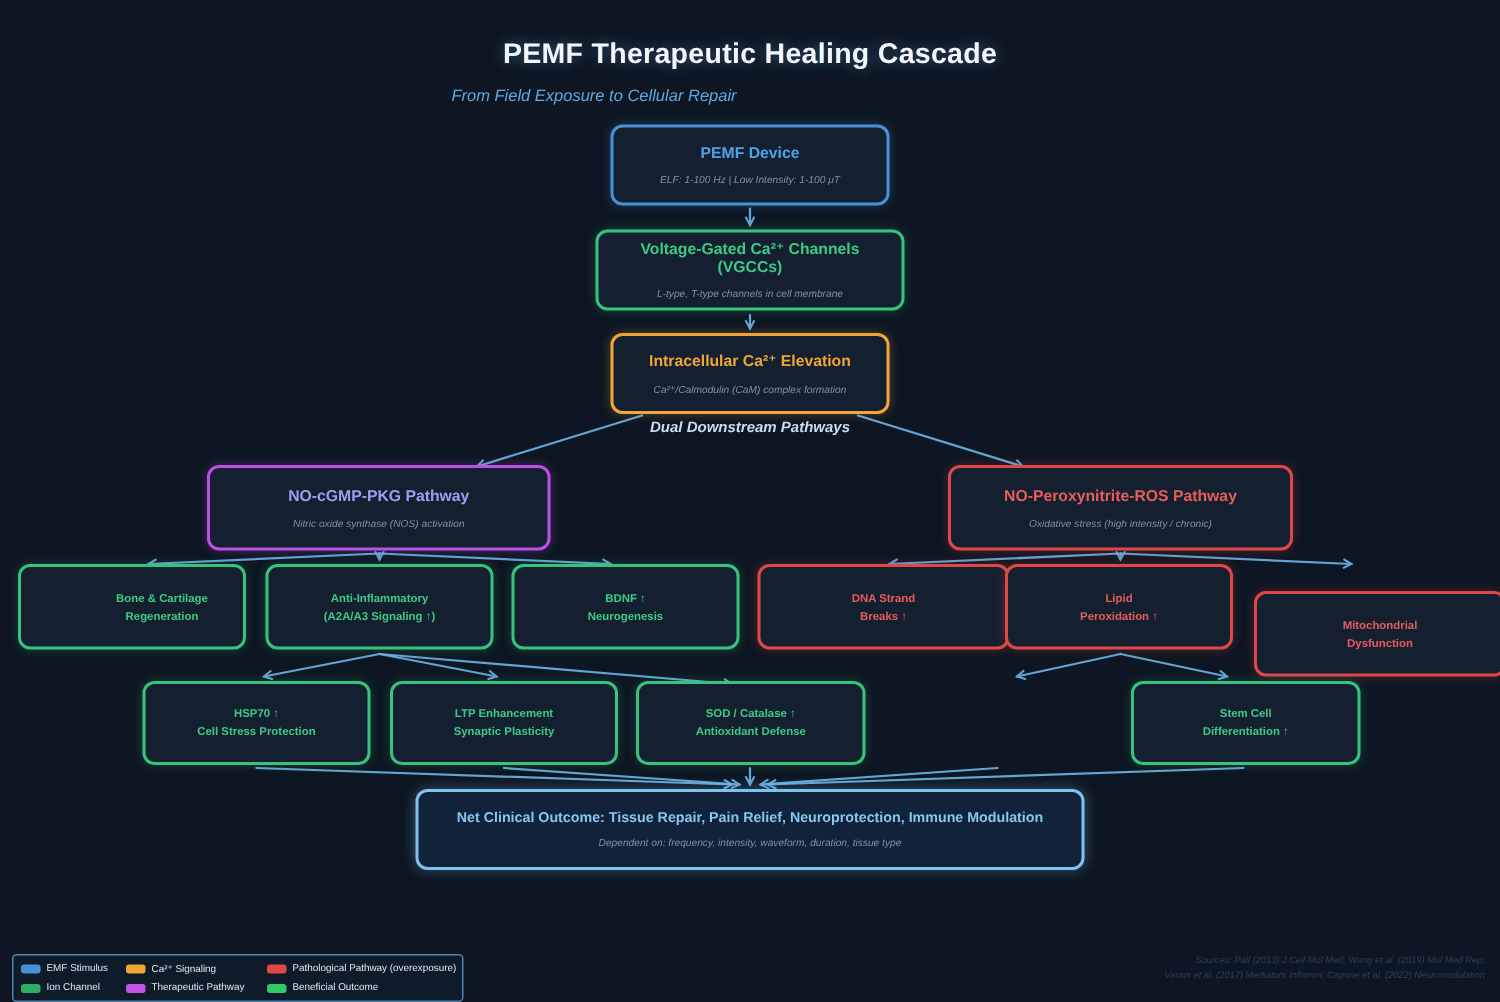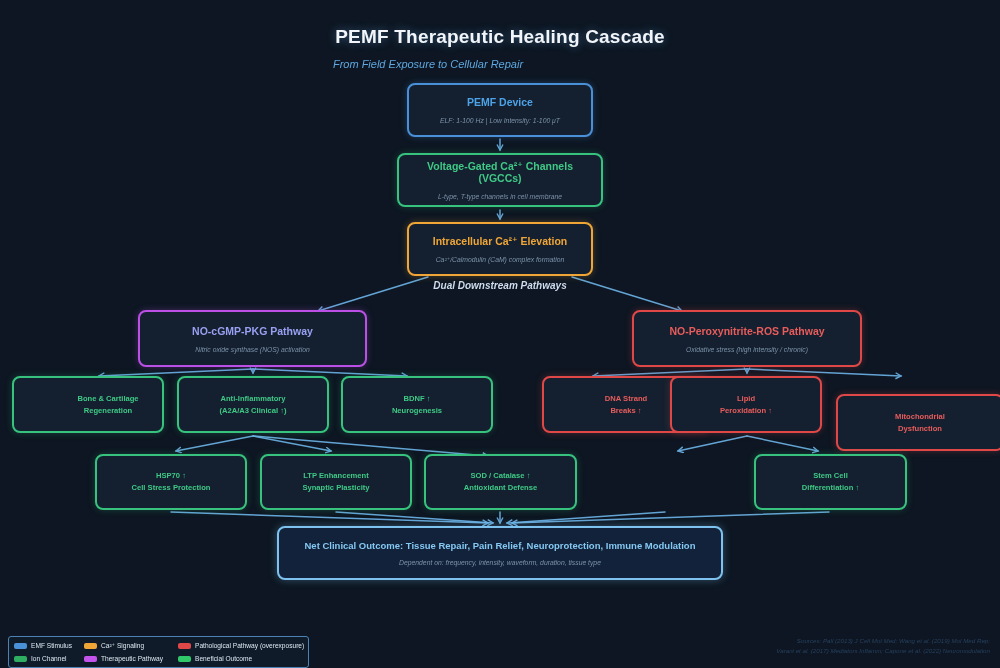--- a/index.html
+++ b/index.html
@@ -8,21 +8,21 @@
     background:#0d1622;
     font-family:"Liberation Sans","DejaVu Sans",sans-serif;
   }
   .title{
     position:absolute;top:26px;left:0;width:1000px;text-align:center;
     font-size:19px;font-weight:bold;color:#f2f6fa;letter-spacing:.2px;
     text-shadow:0 0 10px rgba(110,180,240,.45);
   }
   .subtitle{
     position:absolute;top:58px;left:0;width:792px;text-align:center;
-    font-size:11px;font-style:italic;color:#5fa8e0;padding-left:32px;
+    font-size:11px;font-style:italic;color:#5fa8e0;
   }
   .dual-label{
     position:absolute;top:280px;left:0;width:1000px;text-align:center;
     font-size:10px;font-style:italic;font-weight:bold;color:#cfdcec;
   }
   svg#edges{position:absolute;left:0;top:0;z-index:1;}
   .node{
     position:absolute;z-index:2;border-radius:8px;background:#14202f;
     display:flex;flex-direction:column;align-items:center;justify-content:center;
     text-align:center;box-sizing:border-box;padding:4px 8px;
@@ -40,21 +40,21 @@
   .t-lav{color:#99a0f2;}.t-red{color:#e85c5c;}.t-sky{color:#85c8f2;}
   
   #n-pemf {left:407px;top:83px; width:186px;height:54px;}
   #n-vgcc {left:397px;top:153px;width:206px;height:54px;}
   #n-ca   {left:407px;top:222px;width:186px;height:54px;}
   #n-pkg  {left:138px;top:310px;width:229px;height:57px;text-align:right;}
   #n-ros  {left:632px;top:310px;width:230px;height:57px;}
   #n-bone {left:12px; top:376px;width:152px;height:57px;padding-left:48px;}
   #n-anti {left:177px;top:376px;width:152px;height:57px;}
   #n-bdnf {left:341px;top:376px;width:152px;height:57px;}
-  #n-dna  {left:505px;top:376px;width:168px;height:57px;margin-left:37px;}
+  #n-dna  {left:505px;top:376px;width:168px;height:57px;}
   #n-lipid{left:670px;top:376px;width:152px;height:57px;}
   #n-mito {left:836px;top:394px;width:168px;height:57px;}
   #n-hsp  {left:95px; top:454px;width:152px;height:56px;}
   #n-ltp  {left:260px;top:454px;width:152px;height:56px;}
   #n-sod  {left:424px;top:454px;width:153px;height:56px;}
   #n-angio{left:589px;top:454px;width:153px;height:56px;}
   #n-stem {left:754px;top:454px;width:153px;height:56px;}
   #n-final{left:277px;top:526px;width:446px;height:54px;}
   #n-final .node-title{font-size:9.5px;}
   #n-final .node-sub{margin-top:8px;}
@@ -135,21 +135,21 @@
     <div class="node-title t-red">NO-Peroxynitrite-ROS Pathway</div>
     <div class="node-sub">Oxidative stress (high intensity / chronic)</div>
   </div>
 
   <div id="n-bone" class="node b-green">
     <div class="node-label t-green">Bone &amp; Cartilage
 Regeneration</div>
   </div>
   <div id="n-anti" class="node b-green">
     <div class="node-label t-green">Anti-Inflammatory
-(A2A/A3 Clinical ↑)</div>
+(A2A/A3 Signaling ↑)</div>
   </div>
   <div id="n-bdnf" class="node b-green">
     <div class="node-label t-green">BDNF ↑
 Neurogenesis</div>
   </div>
   <div id="n-dna" class="node b-red">
     <div class="node-label t-red">DNA Strand
 Breaks ↑</div>
   </div>
   <div id="n-lipid" class="node b-red">

